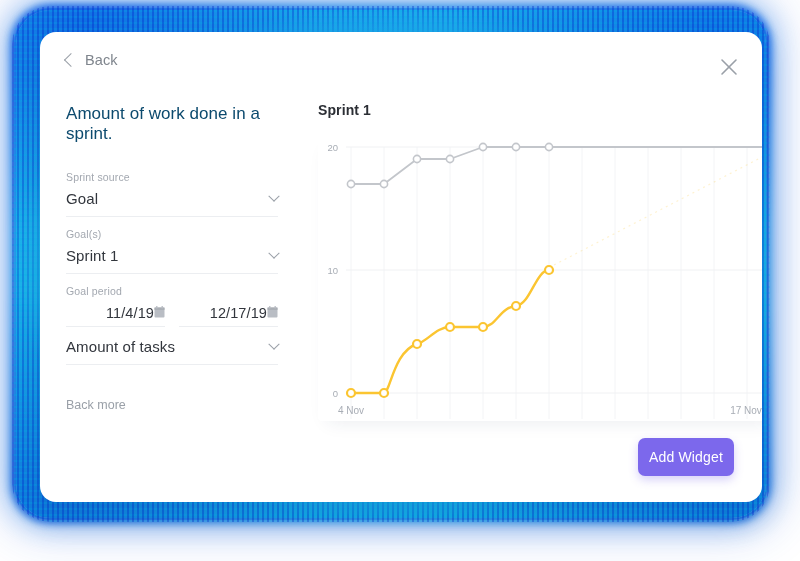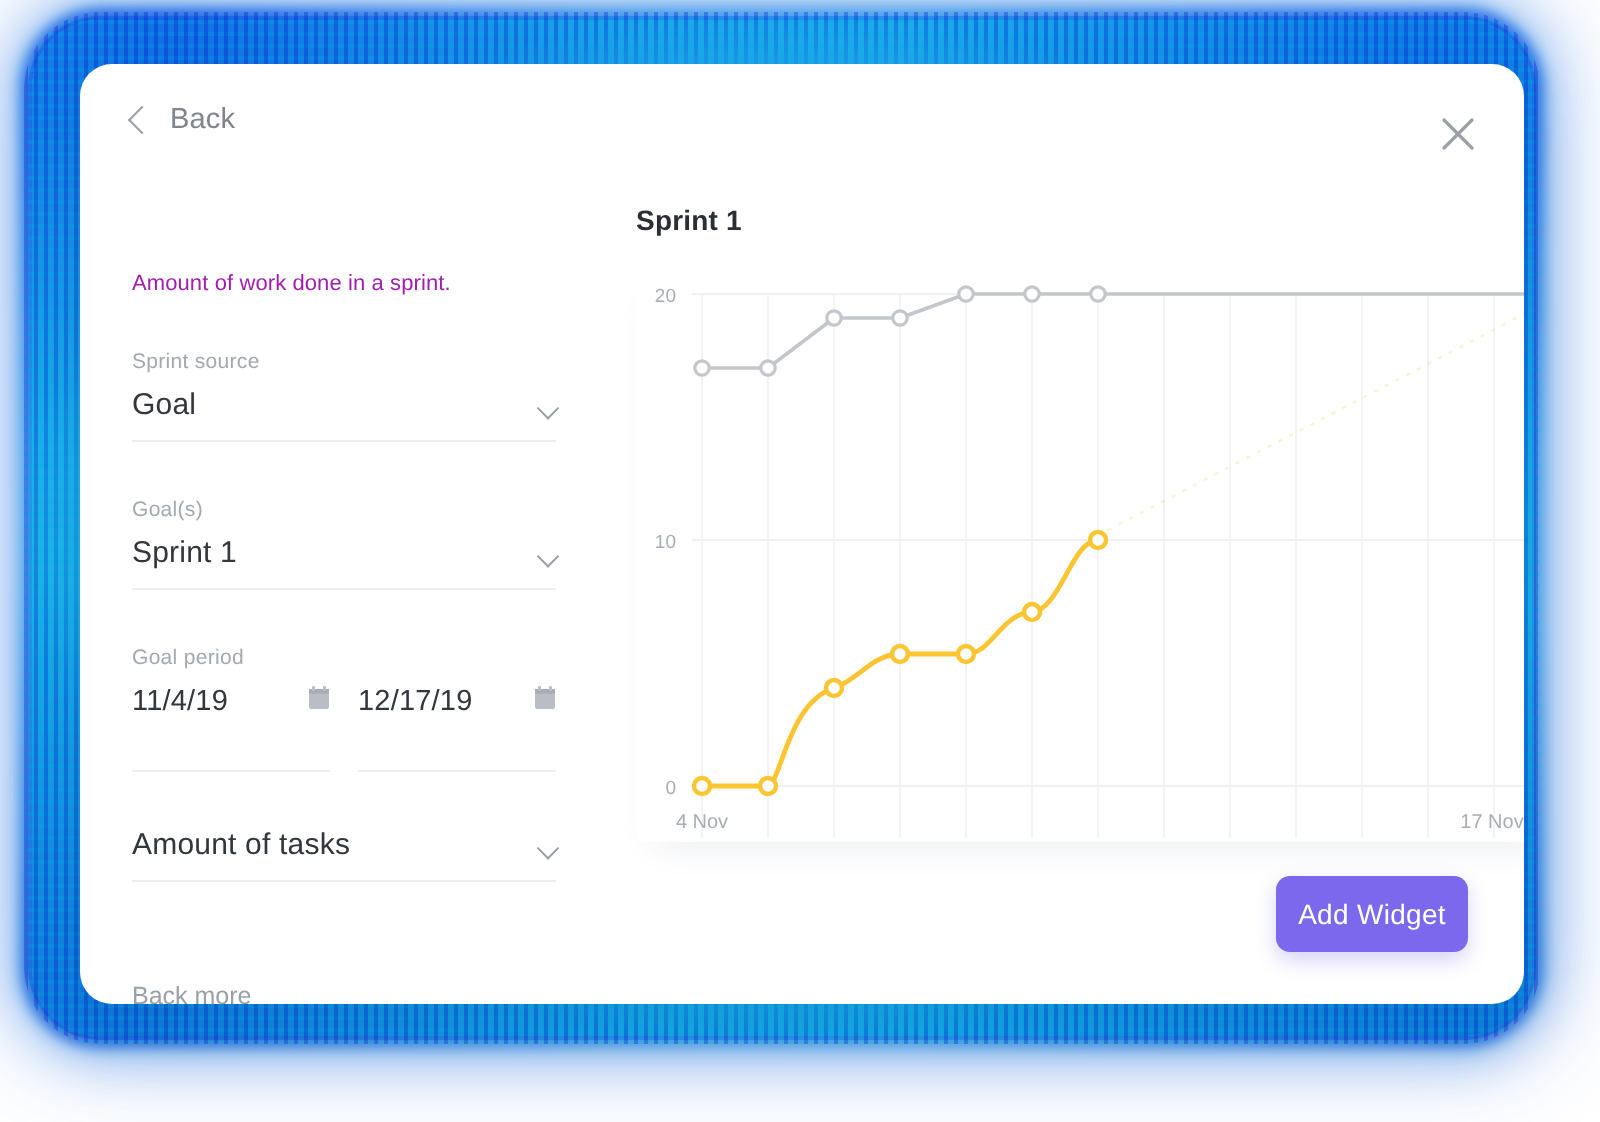--- a/index.html
+++ b/index.html
@@ -128,37 +128,36 @@
     flex: none;
   }
   .widget-title {
     font-size: 23px;
     font-weight: bold;
     color: #24262b;
     letter-spacing: -.2px;
   }
 
   .widget-desc {
-    font-size: 11px;
-    color: #a21caf;
+    font-size: 17px;
+    color: #0c4a6e;
     margin-bottom: 27px;
     letter-spacing: .05px;
-    margin-top: 32px;
-  }
-
-  .field { margin-bottom: 28px; }
+  }
+
+  .field { margin-bottom: 11px; }
   .field-label {
     font-size: 10.5px;
     color: #a3a8b0;
     margin-bottom: 7px;
     letter-spacing: .15px;
   }
   .field-control {
     display: flex;
-    align-items: flex-end;
+    align-items: center;
     justify-content: space-between;
     border-bottom: 1px solid #eceef1;
     padding-bottom: 9px;
     cursor: pointer;
   }
   .field-value {
     font-size: 15px;
     color: #32363d;
     letter-spacing: .1px;
   }
@@ -168,23 +167,23 @@
     border-bottom: 1.4px solid #9aa0a8;
     transform: rotate(45deg) translate(-2px,-2px);
     flex: none;
   }
 
   .date-row { display: flex; gap: 14px; }
   .date-cell {
     flex: 1;
     display: flex;
     align-items: center;
-    justify-content: space-between;
+    justify-content: flex-end;
     border-bottom: 1px solid #eceef1;
-    padding-bottom: 25px;
+    padding-bottom: 4px;
     cursor: pointer;
   }
   .date-text {
     font-size: 14.5px;
     color: #32363d;
     letter-spacing: .1px;
   }
   .cal-icon { flex: none; }
 
   .show-more {

